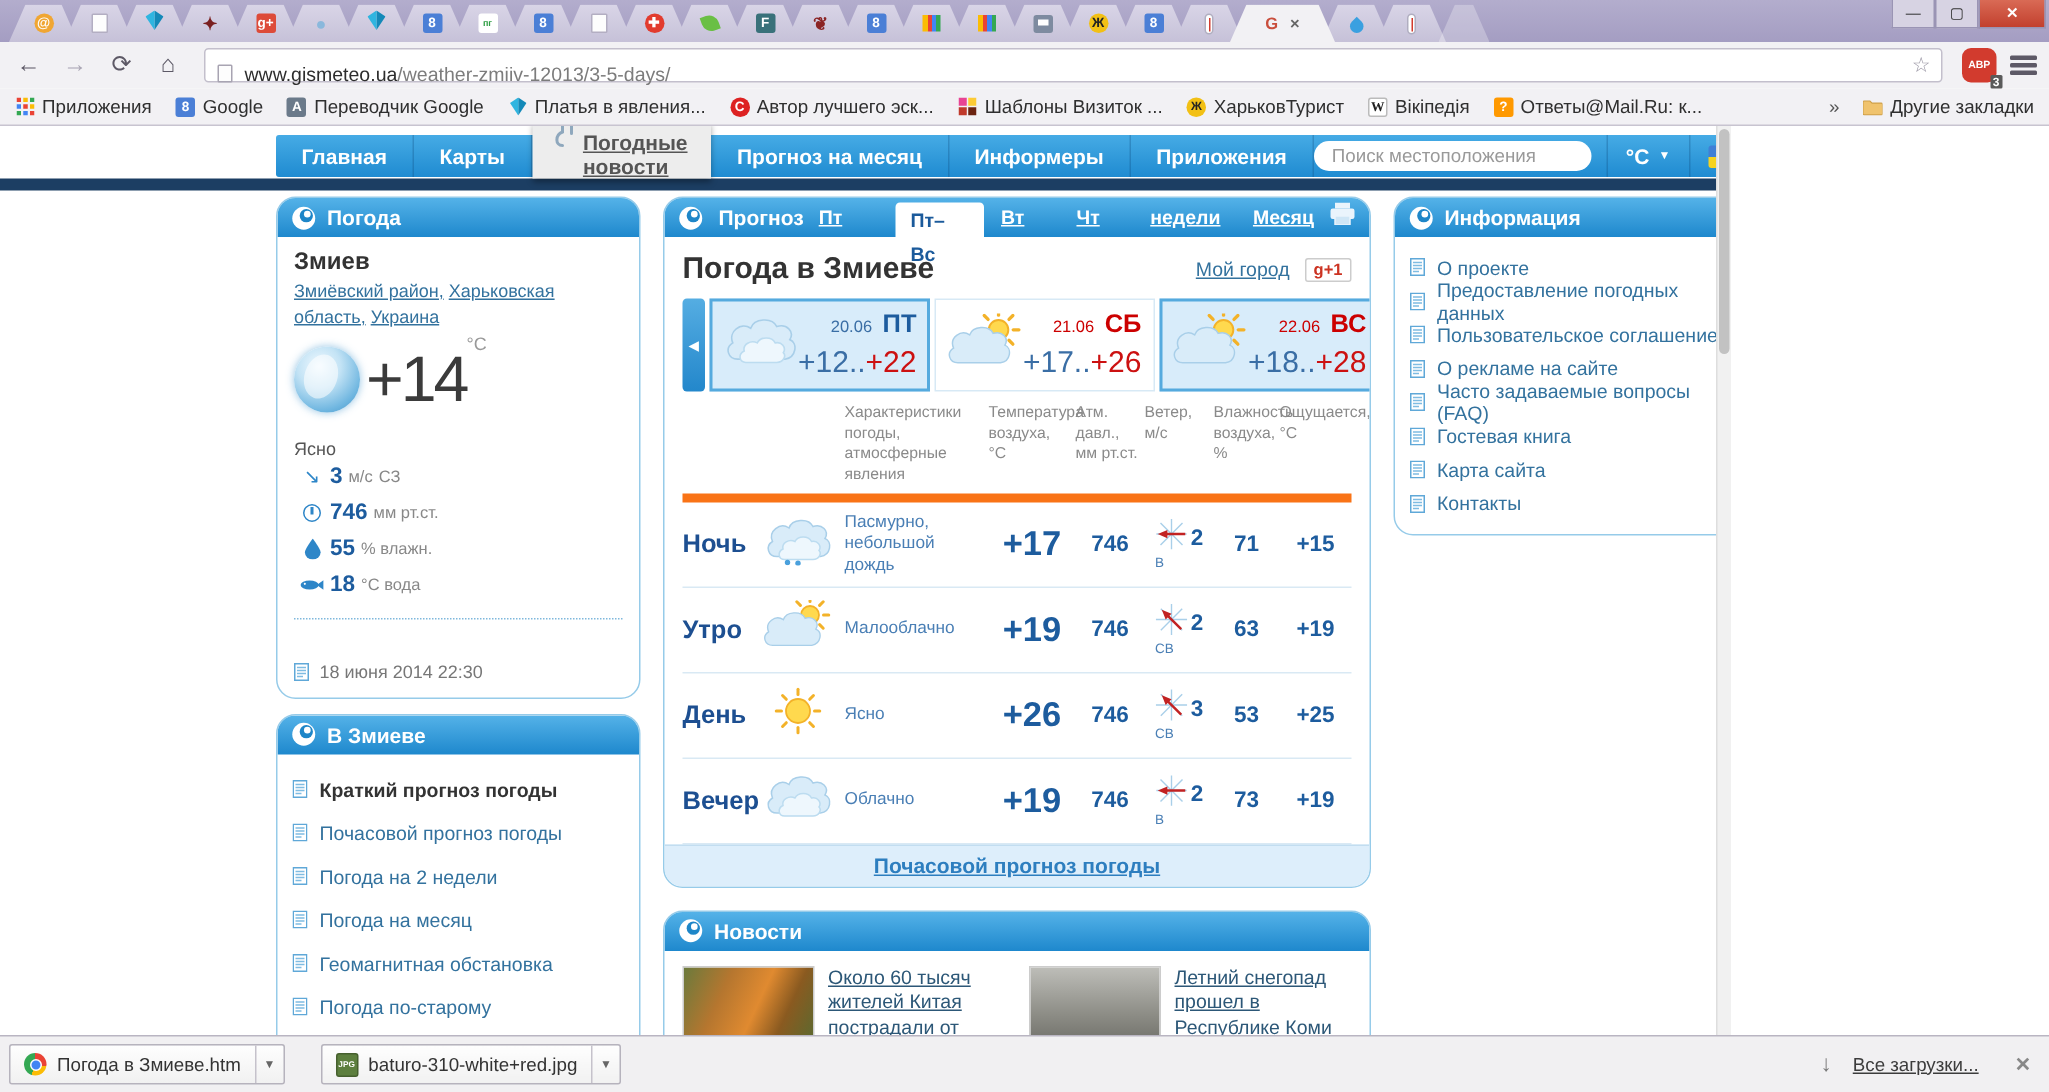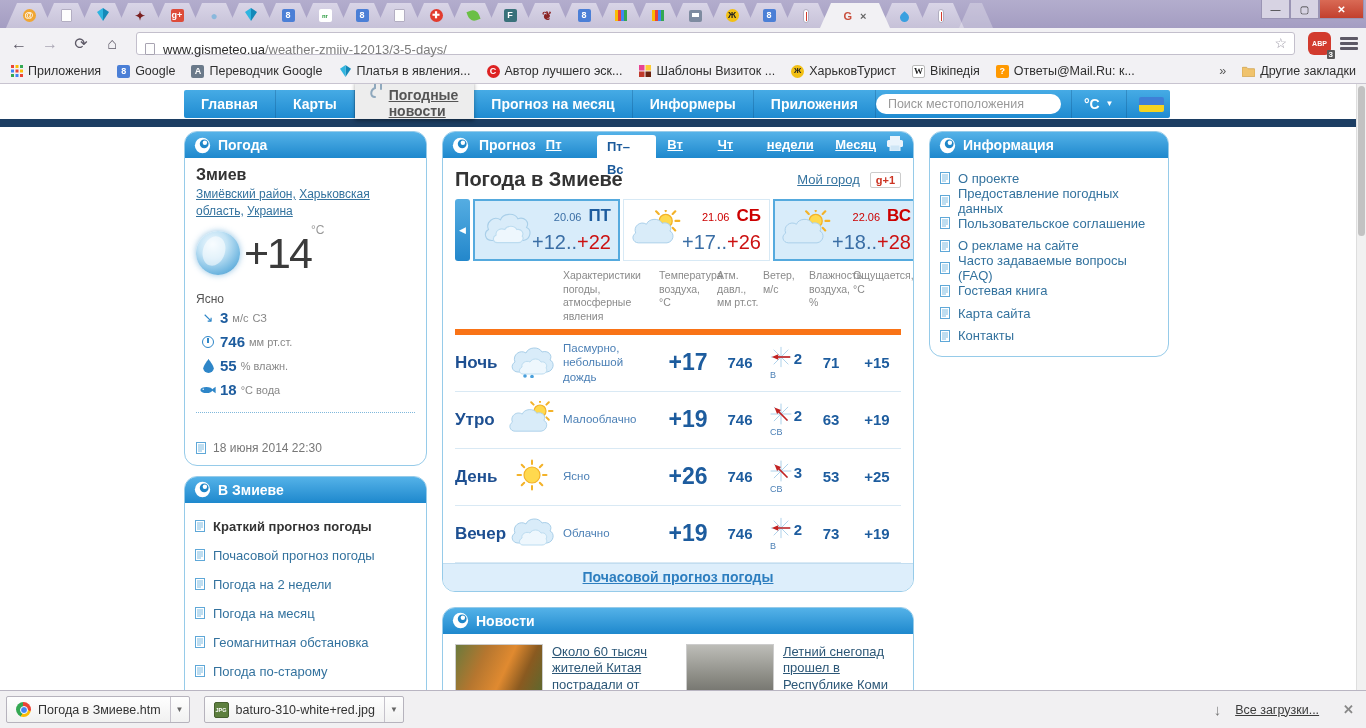--- a/index.html
+++ b/index.html
@@ -48,21 +48,21 @@
   #menu-btn span{height:3px;background:#5d5966;border-radius:1px;}
 
   #bookmarksbar{height:25px;background:#f2f1f4;border-bottom:1px solid #c8c4d0;
     display:flex;align-items:center;padding:0 10px;gap:16px;font-size:12.5px;color:#2f2f2f;}
   .bm{display:flex;align-items:center;gap:5px;white-space:nowrap;}
   .bm .bi{width:13px;height:13px;display:flex;align-items:center;justify-content:center;
     font-size:9px;font-weight:bold;border-radius:2px;line-height:1;}
   .bm.push{margin-left:auto;color:#555;}
 
   
-  #page{position:relative;width:1366px;height:606px;background:#fff;overflow:hidden;}
+  #page{position:relative;width:1154px;height:606px;background:#fff;overflow:hidden;}
   #scrollbar{position:absolute;right:0;top:0;bottom:0;width:10px;background:#f1f1f1;border-left:1px solid #dedede;z-index:40;}
   #scrollbar .thumb{position:absolute;top:2px;left:1px;width:7px;height:150px;background:#c2c2c2;border-radius:4px;}
   #navy{position:absolute;left:0;right:0;top:35px;height:8px;background:#1c3e63;}
   #site{width:986px;margin-left:184px;padding-top:6px;position:relative;}
 
   
   #sitenav{height:28px;background:linear-gradient(#46abe5,#1f8bd1);border-radius:2px;
     display:flex;align-items:center;position:relative;z-index:3;}
   .nav-item{padding:0 17px;line-height:28px;color:#fff;font-weight:bold;font-size:14px;
     border-right:1px solid rgba(10,70,120,.28);white-space:nowrap;}
@@ -971,21 +971,21 @@
                 <a>Контакты</a>
               </li>
             </ul>
         </div>
       </div>
     </div>
   </div>
 </div>
 
 <div id="dlbar">
-  <span id="dl-items" style="display:flex;gap:14px;">
+  <span id="dl-items" style="display:flex;gap:24px;">
       <span class="dl-item">
         <span class="dl-main">
           <span class="dl-chrome"></span>
           <span>Погода в Змиеве.htm</span>
         </span>
         <span class="dl-caret">▼</span>
       </span>
       <span class="dl-item">
         <span class="dl-main">
           <span class="dl-jpg">JPG</span>

